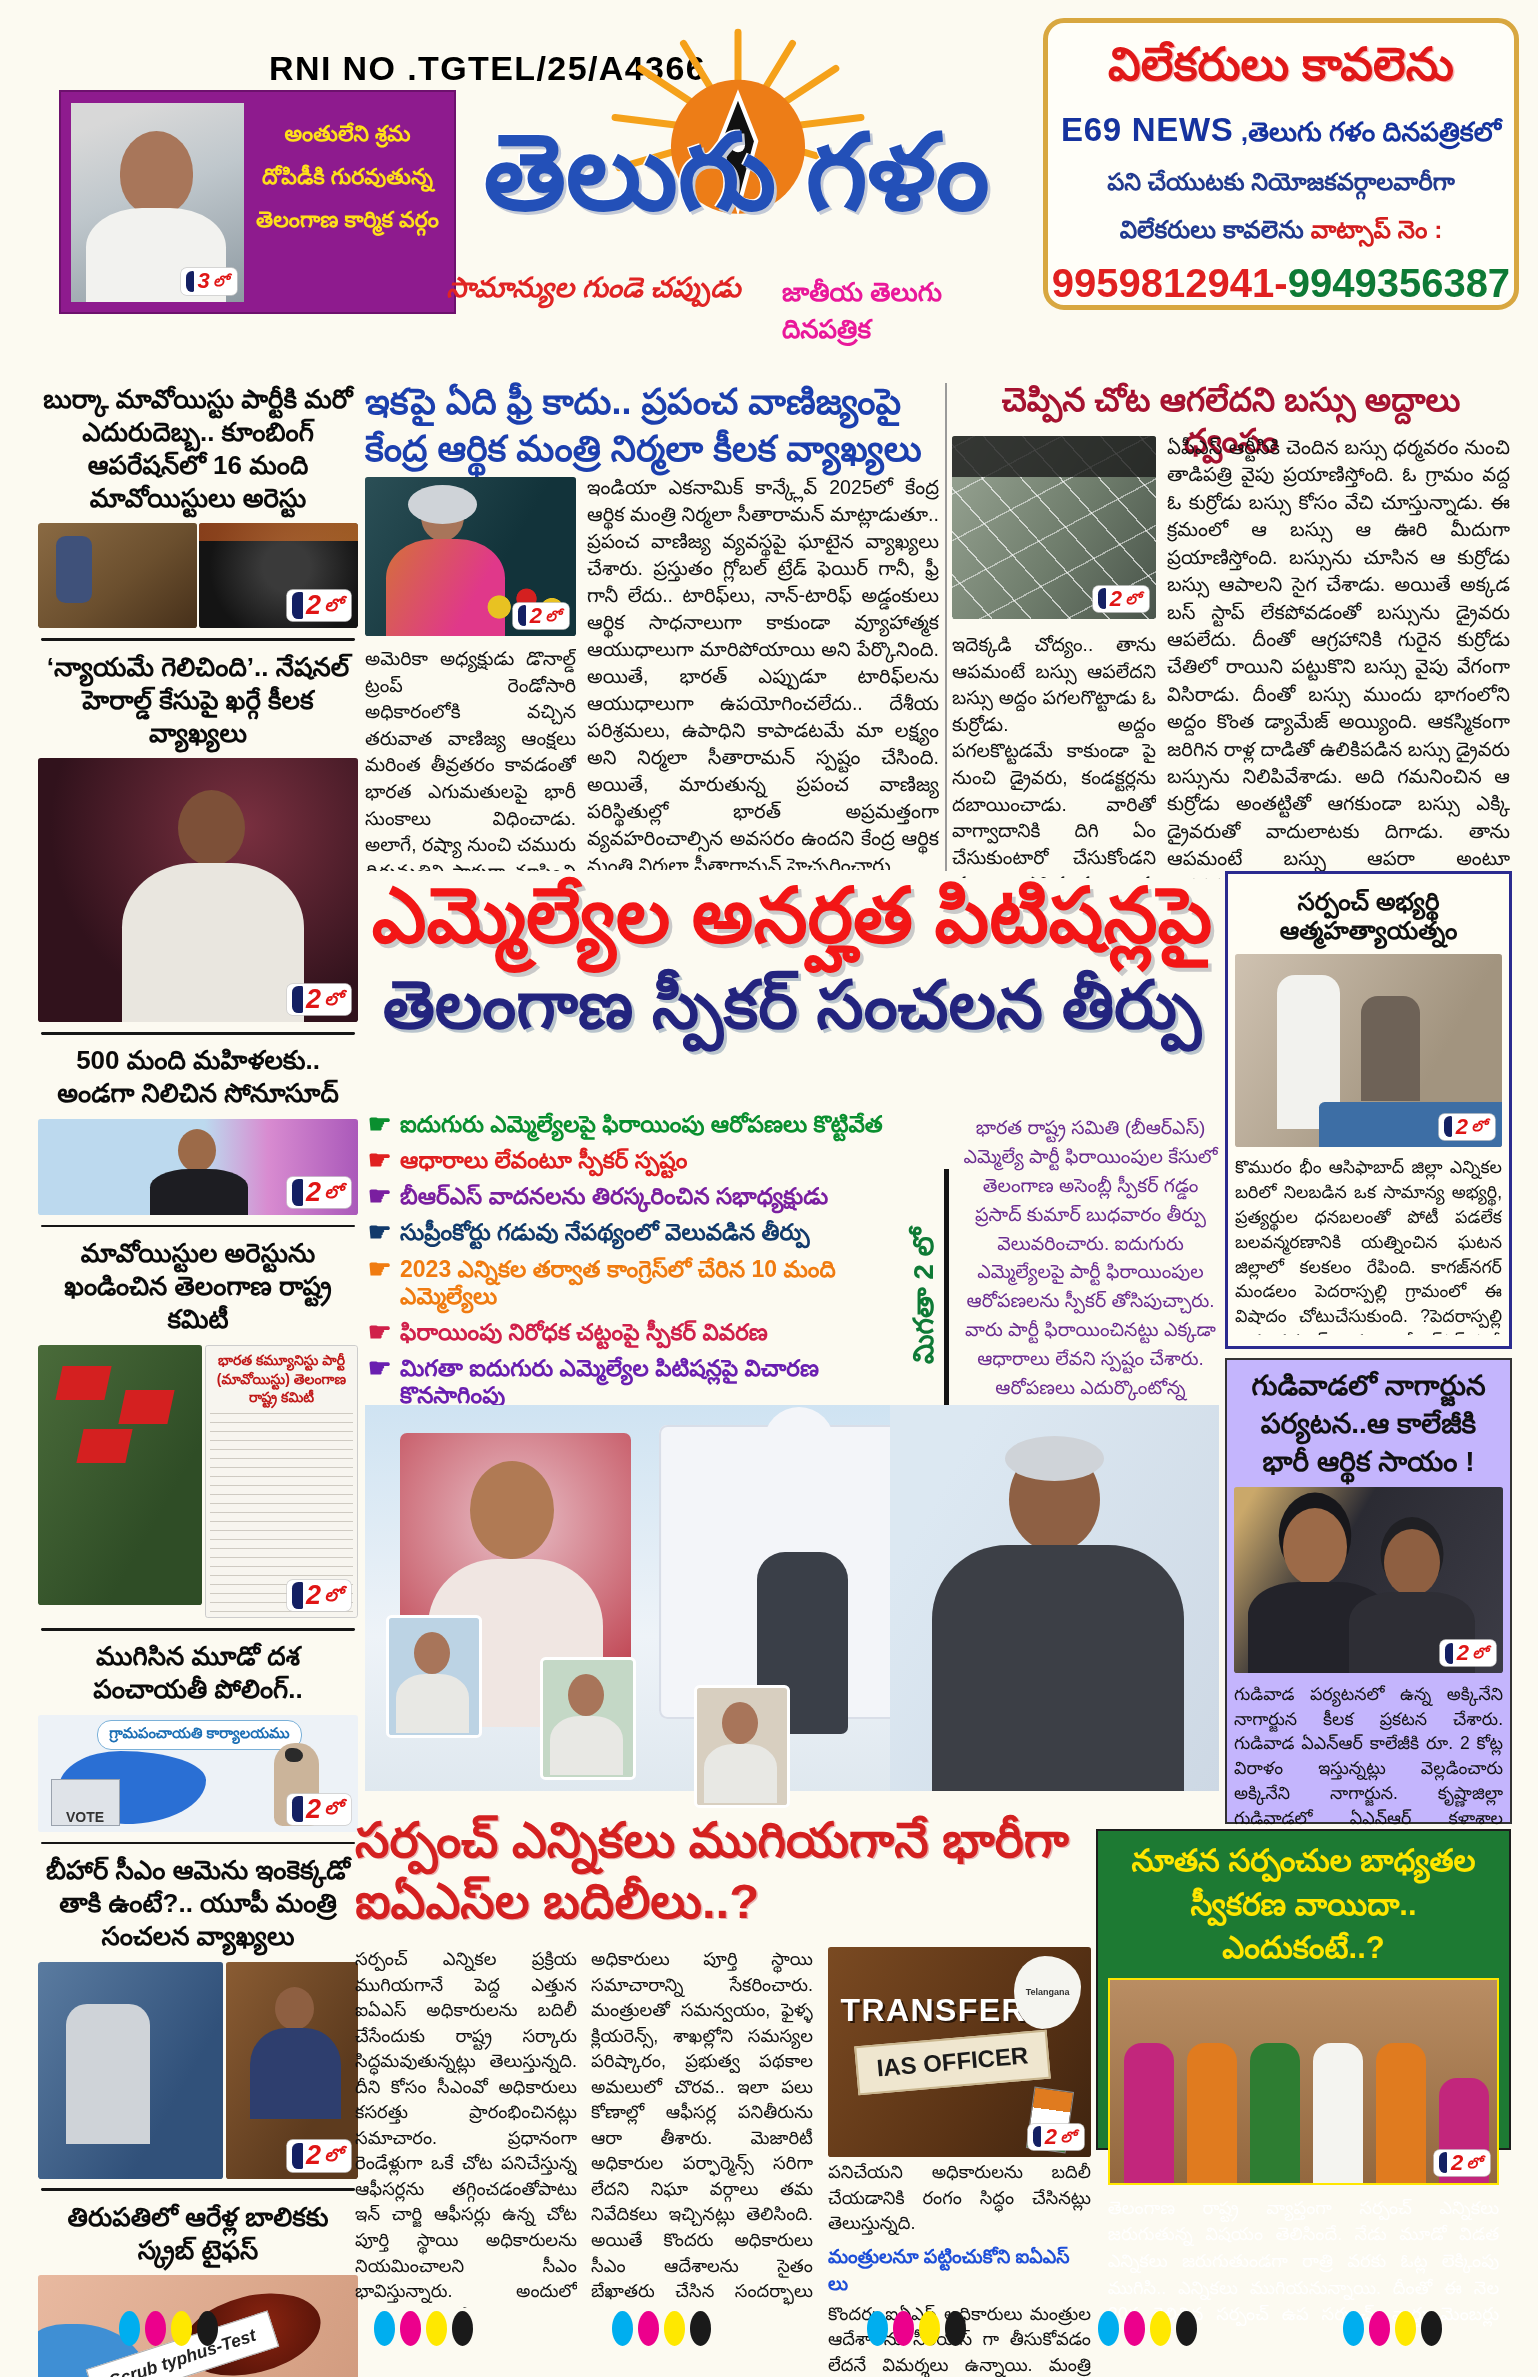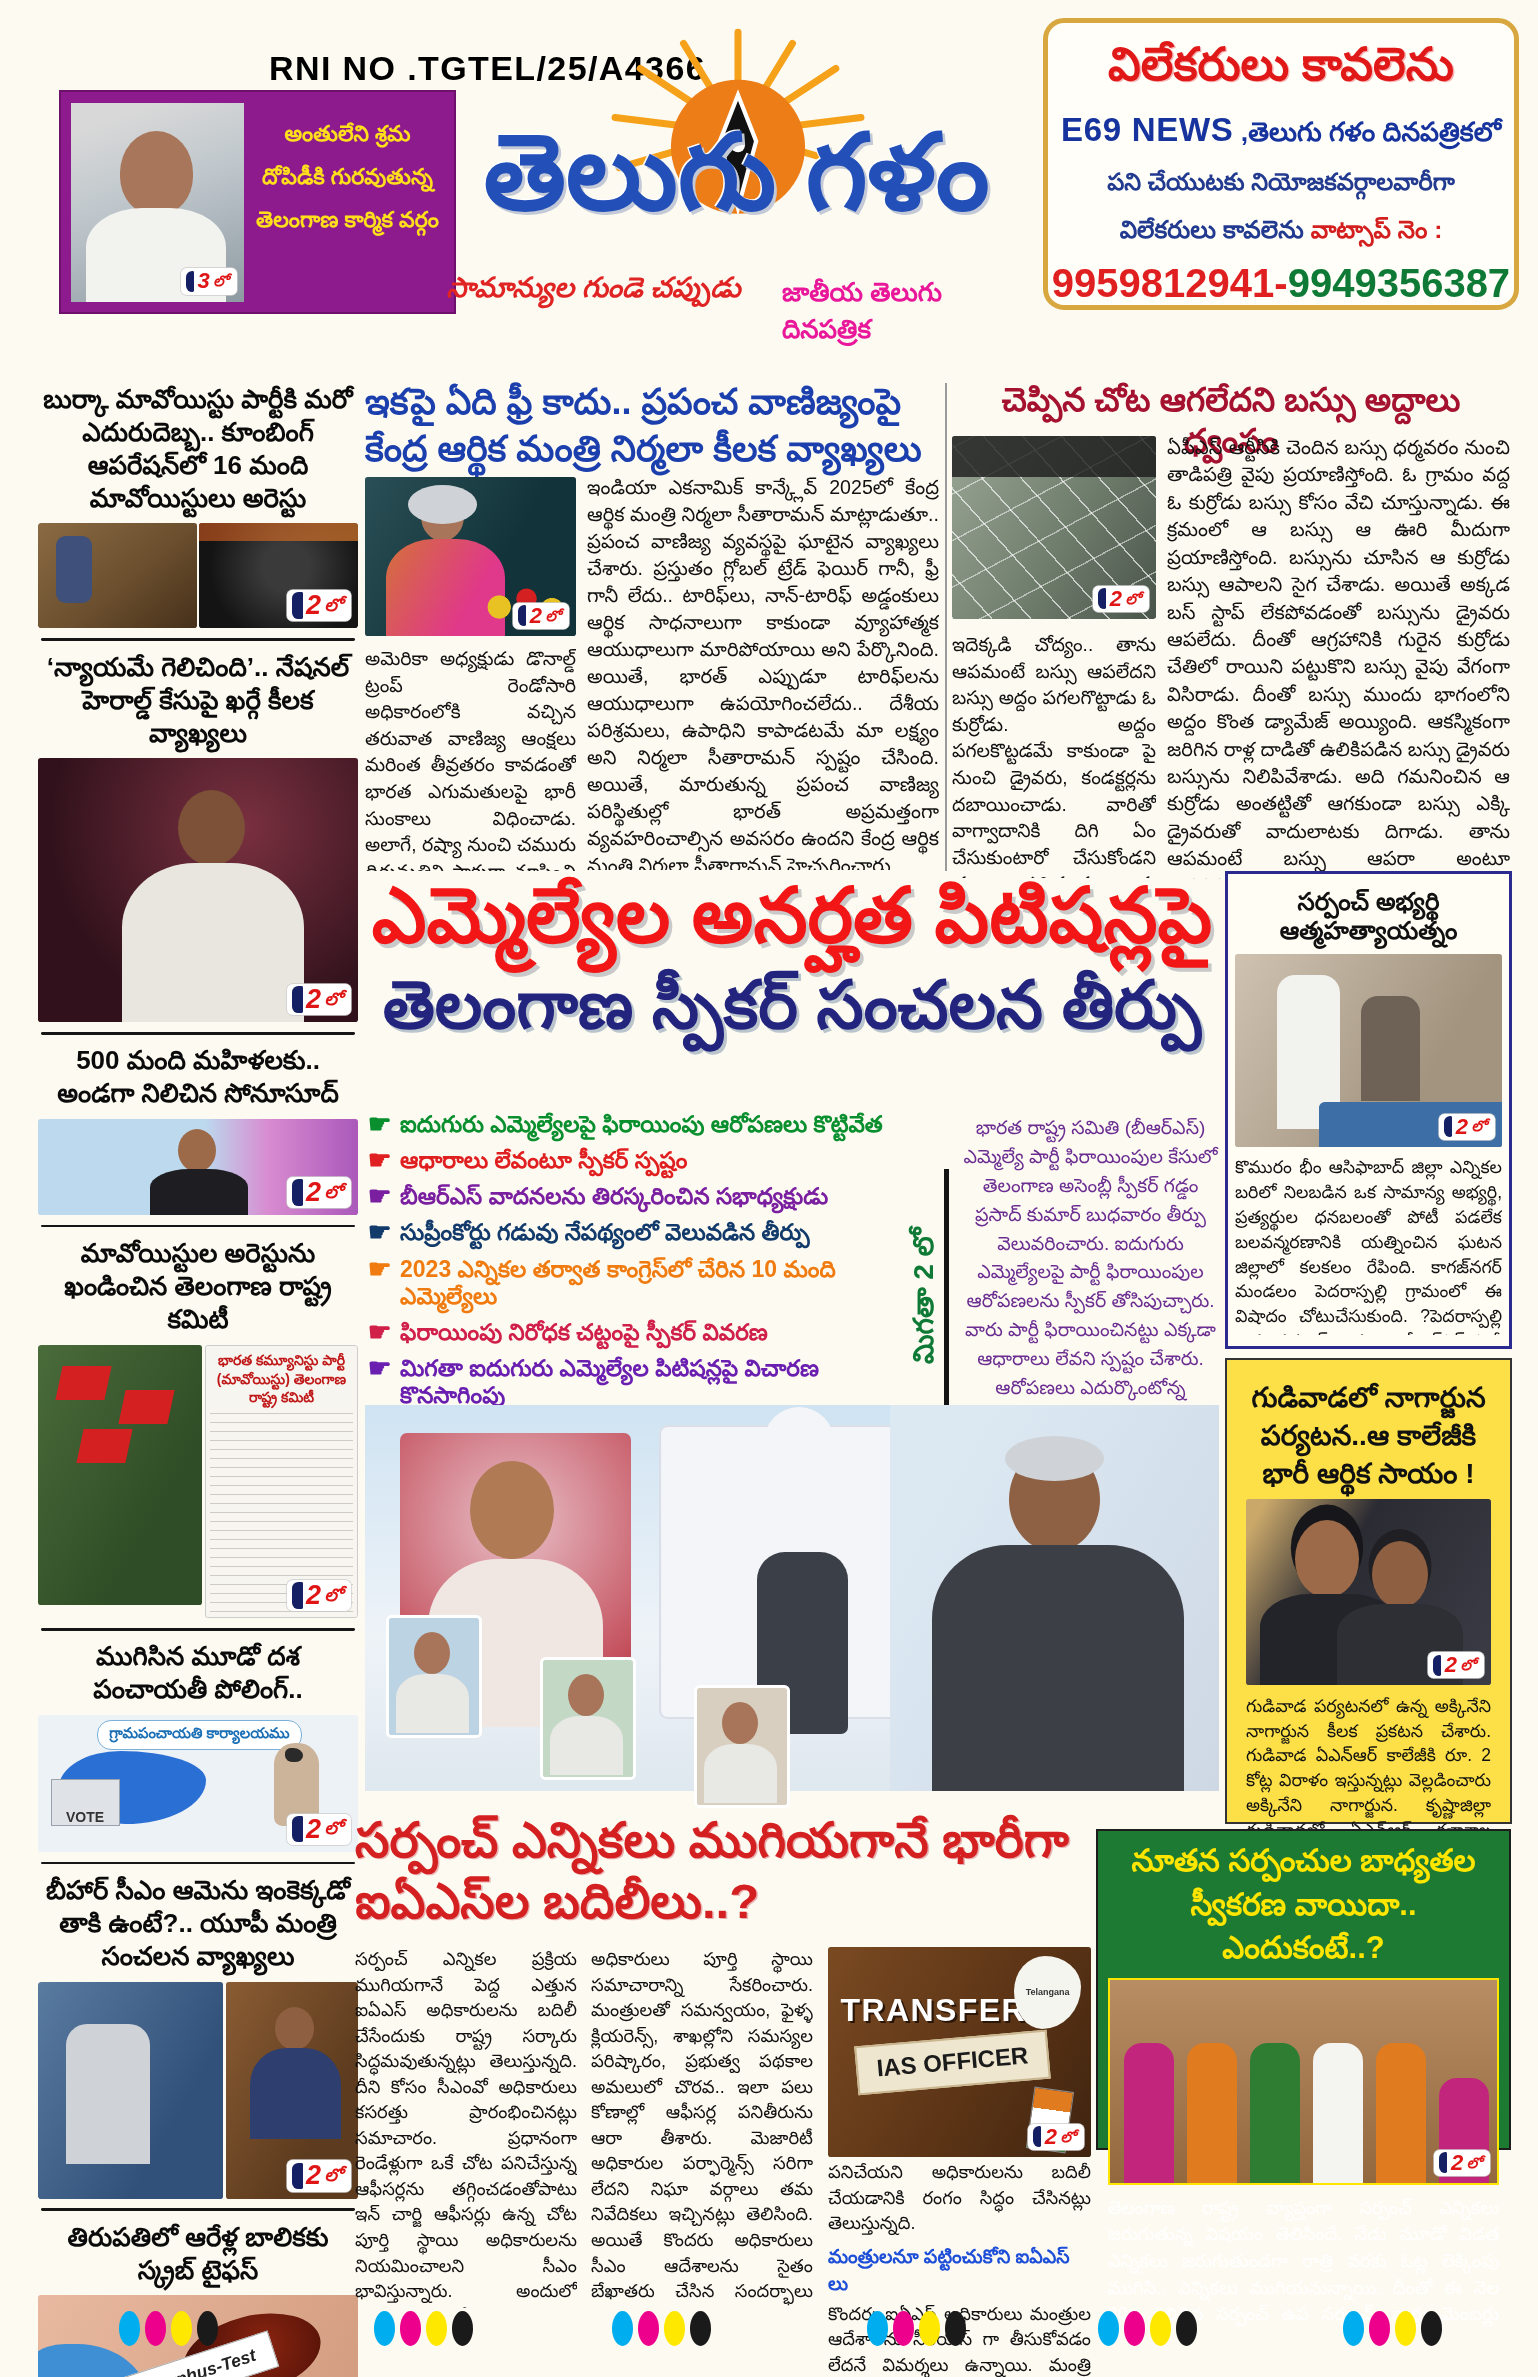--- a/index.html
+++ b/index.html
@@ -56,21 +56,21 @@
   .ph-kharge .head{position:absolute;left:140px;top:32px;width:67px;height:76px;border-radius:50%;background:#7d5038;}
   .ph-kharge .torso{position:absolute;left:84px;top:105px;width:182px;height:161px;border-radius:40% 40% 0 0;background:#e9e6df;}
   .ph-sonu{height:96px;background:linear-gradient(90deg,#bcd9ee 52%,#d88bd0 72%,#aa59ba);}
   .ph-sonu .head{position:absolute;left:140px;top:9.8px;width:38px;height:43px;border-radius:50%;background:#9c6a48;}
   .ph-sonu .torso{position:absolute;left:112px;top:50px;width:98px;height:46px;border-radius:40% 40% 0 0;background:#1d1d22;}
   .ph-flags{flex:1.15;height:260px;background:linear-gradient(120deg,#4a6b3a,#2f4d26 70%);}
   .ph-flags .flag{position:absolute;width:49px;height:34px;background:#d42020;transform:skewX(-12deg);}
   .ph-letter{flex:1;height:260px;background:#f7f5ef;border:0.7px solid #ccc;padding:5.6px 4.2px;}
   .letter-head{color:#c01818;font-weight:bold;font-size:14px;text-align:center;line-height:1.3;}
   .letter-lines{margin-top:7px;height:210px;background:repeating-linear-gradient(#b9b4aa 0 1.4px,transparent 1.4px 9px);opacity:.65;}
-  .ph-vote{height:137px;background:#edf2f7;}
+  .ph-vote{height:117px;background:#edf2f7;}
   .vote-sign{position:absolute;left:59px;top:5.6px;width:203px;height:28px;background:#fff;border:1.4px solid #7ab0d8;border-radius:14px;
     color:#1b6fb5;font-weight:bold;font-size:14.7px;display:flex;align-items:center;justify-content:center;}
   .vote-map{position:absolute;left:21px;top:36px;width:147px;height:73px;background:#2a6fd4;border-radius:42% 58% 55% 45%/50% 40% 60% 50%;}
   .vote-box{position:absolute;left:12.6px;top:64px;width:67px;height:45px;background:#dfe3e8;border:1.4px solid #9aa2ad;
     color:#333;font-weight:900;font-size:14px;display:flex;align-items:flex-end;justify-content:center;}
   .vote-finger{position:absolute;right:39px;top:28px;width:45px;height:83px;background:#cbb49a;border-radius:21px 21px 8.4px 8.4px;}
   .vote-finger::before{content:"";position:absolute;left:11.2px;top:5.6px;width:18px;height:14px;background:#2a2a2a;border-radius:40% 60% 50% 50%;}
   .ph-bihar-a{flex:1.4;height:217px;background:linear-gradient(120deg,#5a7ba0,#31517a 70%);}
   .ph-bihar-a .fig{position:absolute;left:28px;top:42px;width:84px;height:140px;border-radius:21px 21px 0 0;background:#cfd3d8;}
   .ph-bihar-b{flex:1;height:217px;background:linear-gradient(120deg,#8a5c33,#5d3b1e 70%);}
@@ -142,21 +142,21 @@
   .mp1{left:21px;top:210px;background:#bcd3e4;} .mp2{left:175px;top:252px;background:#c4d8c6;} .mp3{left:329px;top:280px;background:#d8cfc0;}
   
   .suicide-box{left:1225px;top:871px;width:287px;height:478px;border:3.5px solid #2b2b8f;background:#fffdf4;padding:7px;box-sizing:border-box;}
   .sb-h1{font-size:31px;font-weight:900;text-align:center;line-height:1.15;}
   .sb-h2{font-size:24.5px;font-weight:900;text-align:center;margin-top:5.6px;line-height:1.2;}
   .ph-hospital{margin-top:8.4px;height:193px;background:linear-gradient(120deg,#cfc2b1,#a2947f 70%);}
   .ph-hospital .fig1{position:absolute;left:42px;top:21px;width:63px;height:154px;border-radius:18px 18px 0 0;background:#f2f2ee;}
   .ph-hospital .fig2{position:absolute;left:126px;top:42px;width:59px;height:105px;border-radius:17px 17px 0 0;background:#6e6257;}
   .ph-hospital .bed{position:absolute;left:84px;bottom:0;width:189px;height:45px;background:#3d6ea5;border-radius:5.6px 5.6px 0 0;}
   .sb-body{margin-top:8.4px;font-size:17.5px;line-height:1.42;height:180px;}
-  .nag-box{left:1225px;top:1358px;width:287px;height:466px;border:2.8px solid #333;background:#fde047;padding:19px;box-sizing:border-box;}
+  .nag-box{left:1225px;top:1358px;width:287px;height:466px;border:2.8px solid #333;background:#c4b5fd;padding:7px;box-sizing:border-box;}
   .nag-h{font-size:28px;font-weight:900;text-align:center;line-height:1.35;}
   .ph-nag{margin-top:7px;height:186px;background:linear-gradient(120deg,#caa86a 6%,#2b2b33 38%,#3c3c46);}
   .ph-nag .h1{position:absolute;left:49px;top:21px;width:64px;height:78px;border-radius:50%;background:#9c6a48;box-shadow:0 -11.2px 0 4.2px #17171b;}
   .ph-nag .h2{position:absolute;right:63px;top:42px;width:56px;height:67px;border-radius:50%;background:#8e5f41;box-shadow:0 -8.4px 0 3.5px #202024;}
   .ph-nag .t1{position:absolute;left:14px;top:95px;width:140px;height:91px;border-radius:36% 36% 0 0;background:#23232a;}
   .ph-nag .t2{position:absolute;right:28px;top:105px;width:126px;height:81px;border-radius:36% 36% 0 0;background:#2e2e35;}
   .nag-body{margin-top:8.4px;font-size:17.5px;line-height:1.42;height:175px;}
   
   .ias{left:355px;top:1810px;width:736px;height:498px;}
   .ias-head{font-size:49px;font-weight:900;color:#d42020;text-align:left;line-height:1.24;text-shadow:1.4px 1.4px 0 #e9b2b2;}

